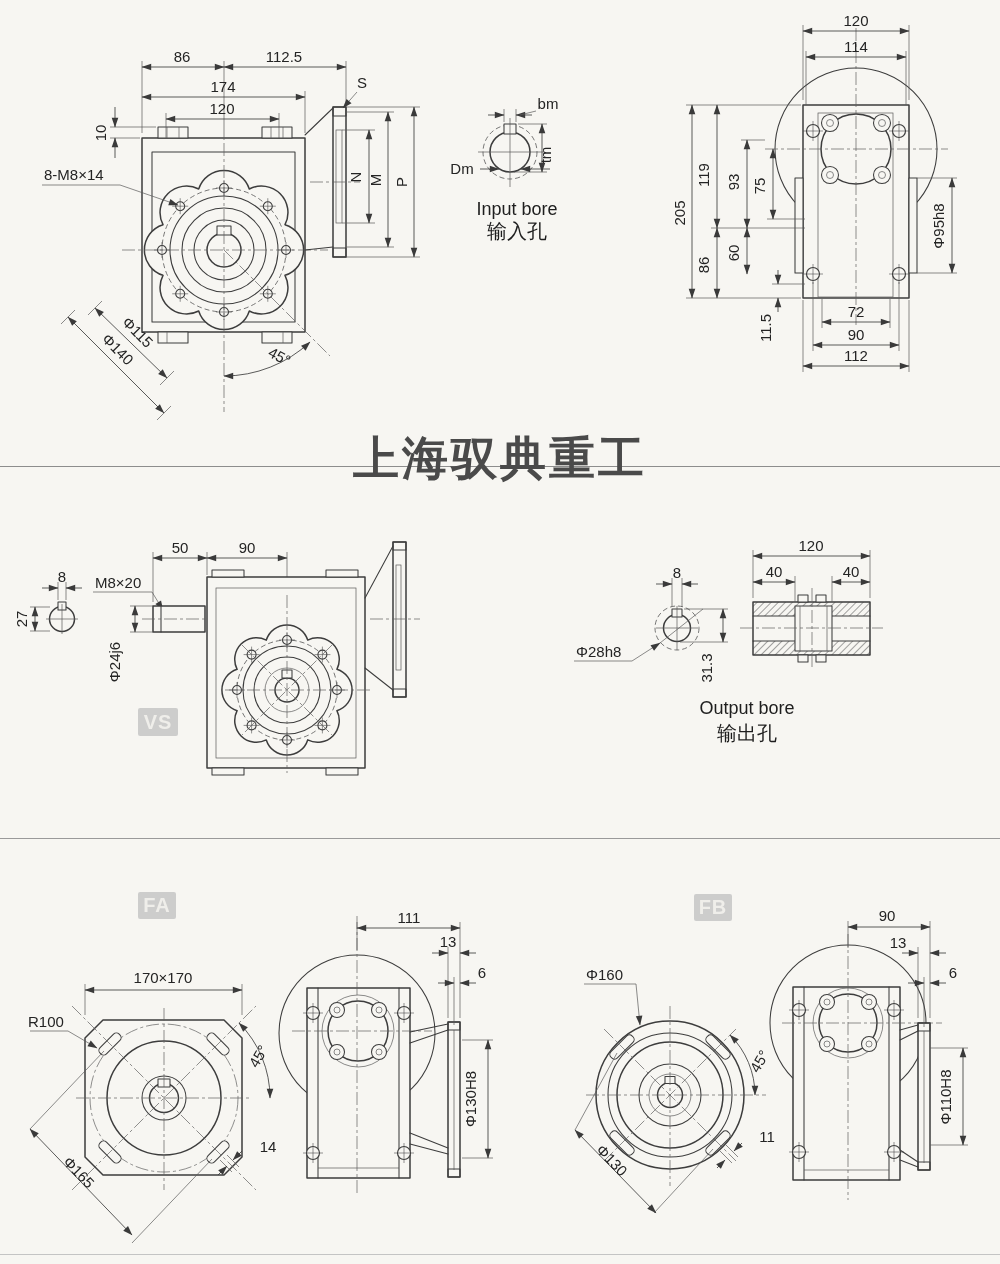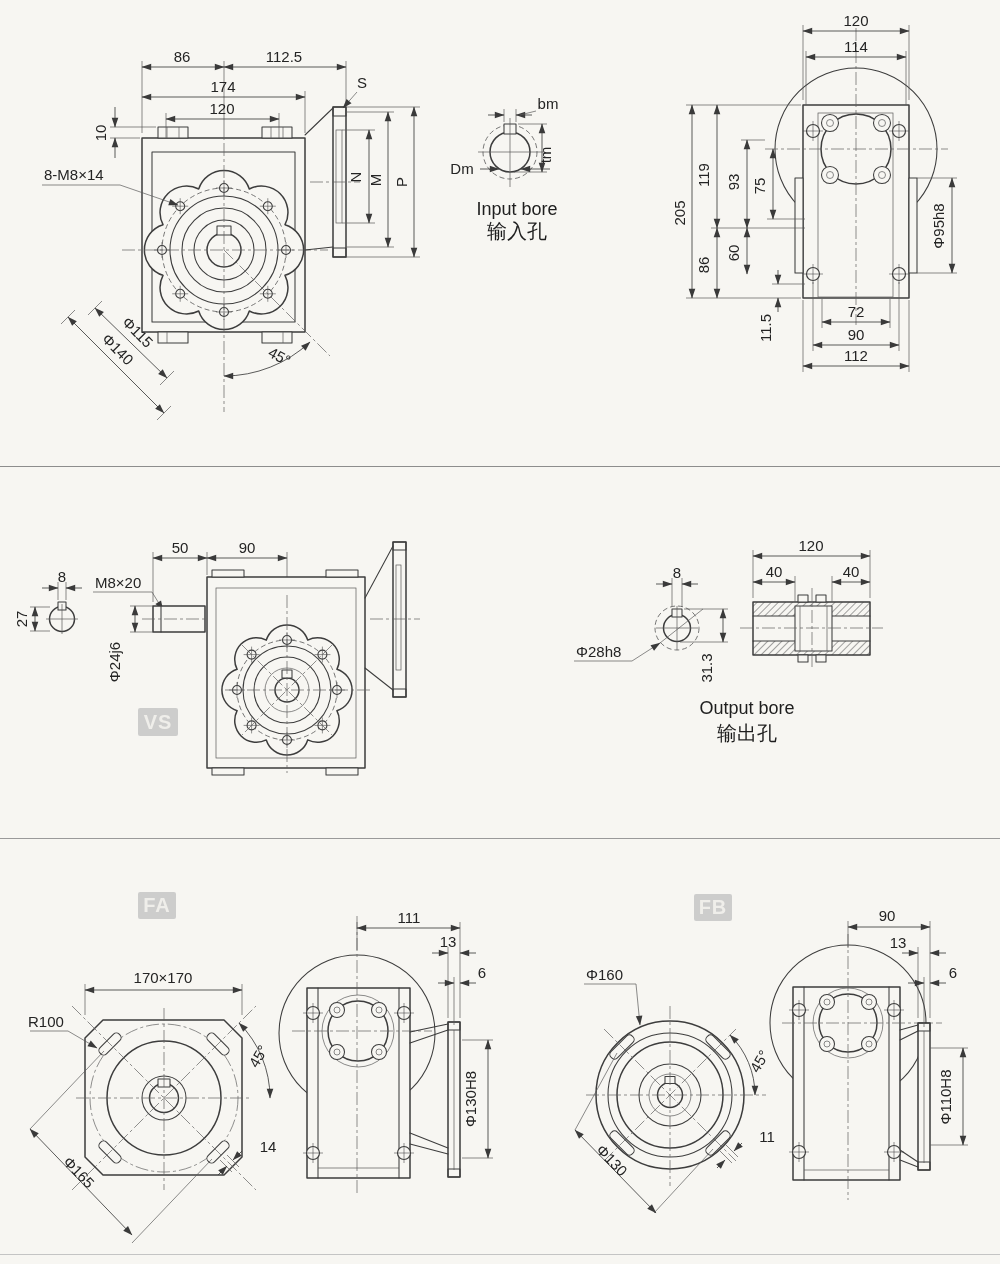--- a/index.html
+++ b/index.html
@@ -53,20 +53,21 @@
           <line class="hsl" x1="-10" y1="0" x2="10" y2="0"></line>
           <line class="hsl" x1="0" y1="-10" x2="0" y2="10"></line>
         </g>
     </defs>
   </svg>
 
   <div class="hline" style="top:466px;"></div>
   <div class="hline" style="top:838px;background:#9a9a9a;"></div>
   <div class="hline" style="top:1254px;background:#c4c4c4;"></div>
 
+  <div class="page-title">上海驭典重工</div>
 
   <svg style="left:30px;top:50px;" width="410" height="392" viewBox="0 0 410 392">
     <g>
       <rect class="ol fillbg" x="112" y="88" width="163" height="194"></rect>
       <rect class="ol2" x="122" y="102" width="143" height="170" fill="none"></rect>
       <rect class="ol2 fillbg" x="128" y="77" width="30" height="11"></rect>
       <rect class="ol2 fillbg" x="232" y="77" width="30" height="11"></rect>
       <rect class="ol2 fillbg" x="128" y="282" width="30" height="11"></rect>
       <rect class="ol2 fillbg" x="232" y="282" width="30" height="11"></rect>
       <line class="thin" x1="137" y1="77" x2="137" y2="88"></line>

